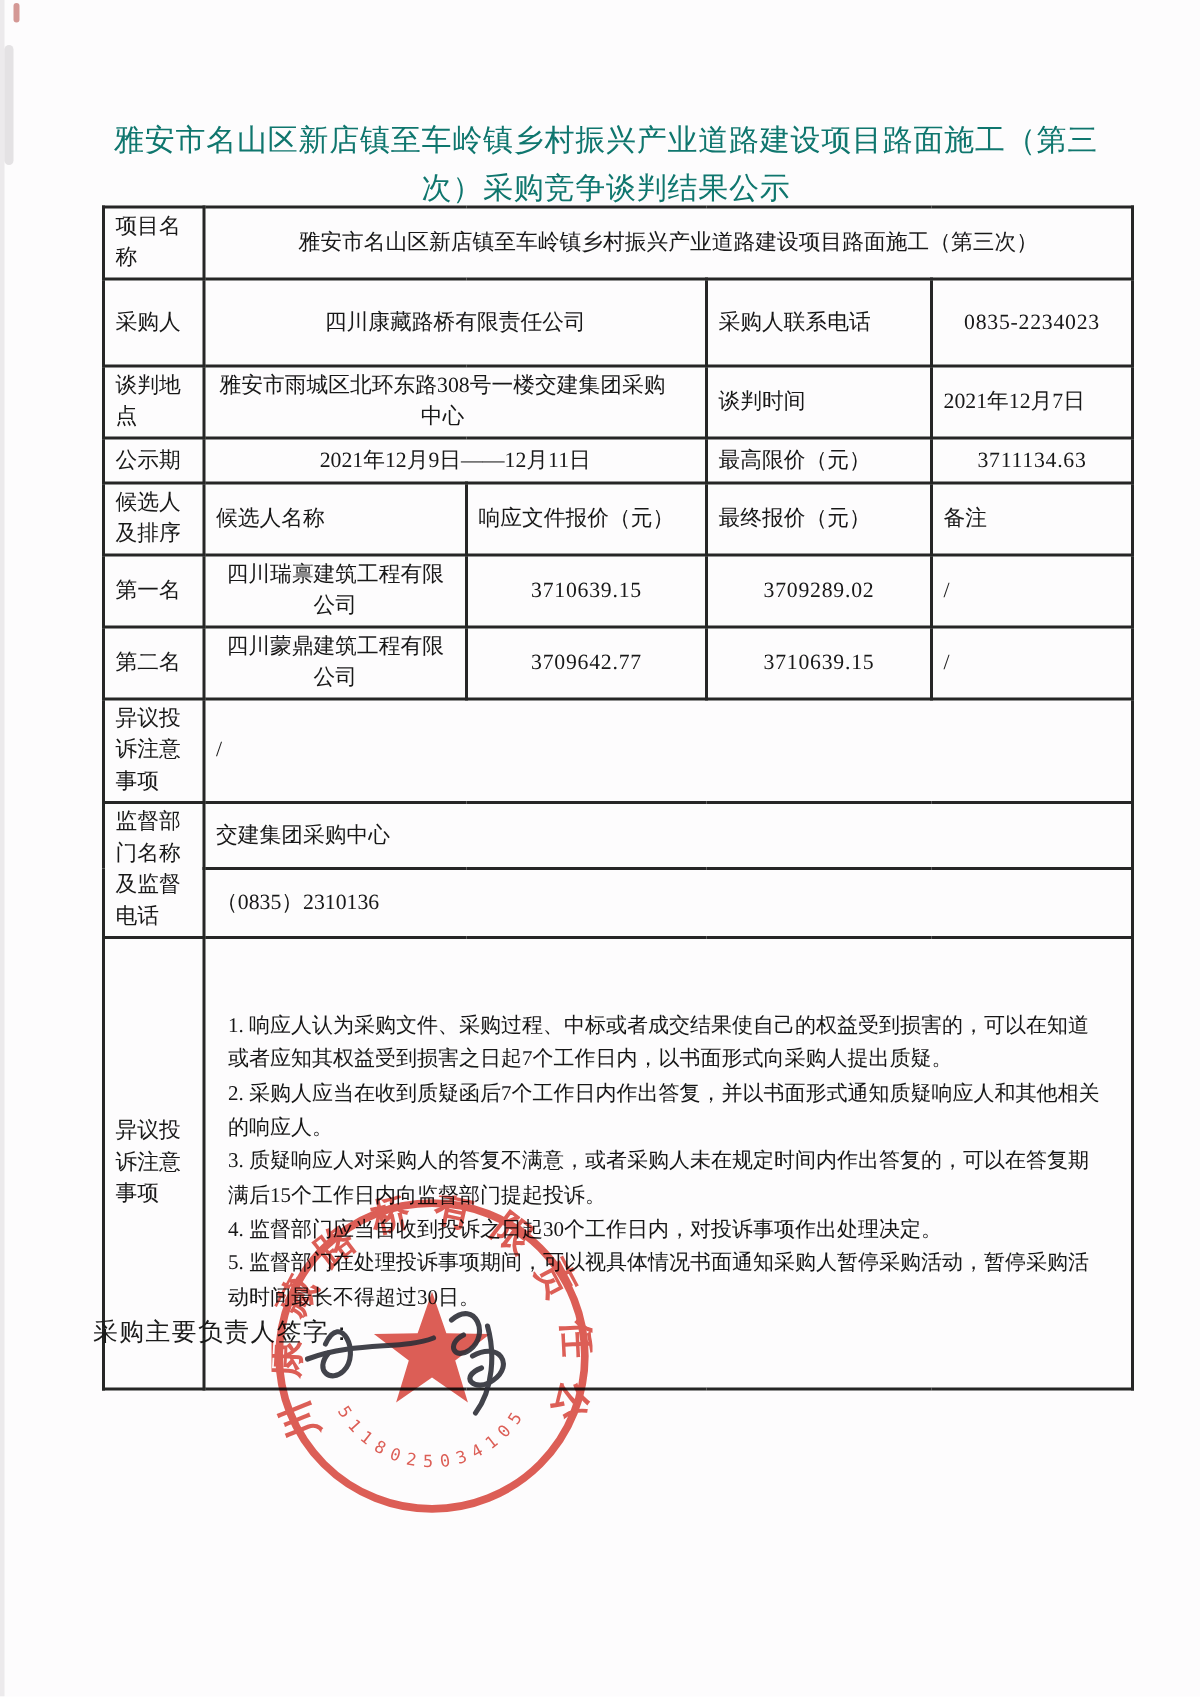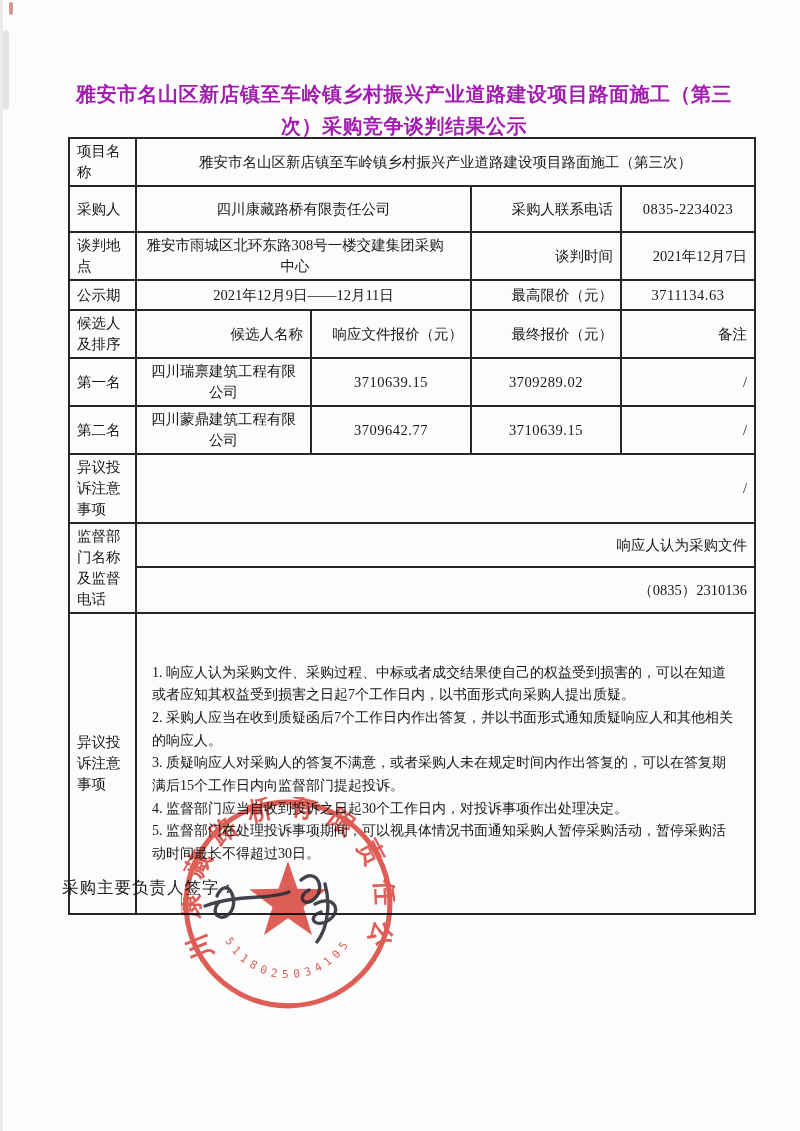--- a/index.html
+++ b/index.html
@@ -8,37 +8,37 @@
     background:#fdfcfd;
     font-family:"Liberation Serif","DejaVu Serif",serif;
     color:#1b1b1b;
   }
   .edge-left{position:absolute;left:3px;top:30px;width:6px;height:80px;background:#cfccd0;opacity:.55;border-radius:3px;}
   .edge-left2{position:absolute;left:0;top:0;width:3px;height:1131px;background:#eceaec;}
   .red-mark{position:absolute;left:9px;top:2px;width:4px;height:13px;background:#b2463f;opacity:.55;border-radius:2px;}
 
   .title{
     position:absolute;left:58px;top:78px;width:692px;
-    text-align:center;font-size:20px;font-weight:bold;
-    line-height:1.62;letter-spacing:.5px;color:#a21caf;
+    text-align:center;font-size:20px;font-weight:normal;
+    line-height:1.62;letter-spacing:.5px;color:#0f766e;
   }
 
   table.main{
     position:absolute;left:68px;top:137px;width:686px;
     border-collapse:collapse;table-layout:fixed;border-radius:22px;
   }
   table.main td{
     border:2px solid #262626;
     font-size:14.5px;line-height:1.45;
     padding:2px 7px;vertical-align:middle;color:#181818;
     word-break:break-all;
   }
   td.lbl{padding-left:5px;padding-right:4px;text-align:left;}
   td.left{text-align:center;}
-  td.ctr{text-align:right;}
+  td.ctr{text-align:left;}
   td.num{text-align:center;letter-spacing:.5px;}
   .venue-inner{width:302px;}
   td.name{padding:2px 18px 2px 6px;margin-top:37px;}
   .objection{padding:4px 10px 4px 8px;font-size:14px;line-height:1.62;color:#161616;}
   .objection div{text-align:left;}
 
   .sign-label{position:absolute;left:62px;top:877px;font-size:16.5px;color:#1a1a1a;letter-spacing:1px;}
 
   .signature{position:absolute;left:203px;top:856px;width:170px;height:95px;z-index:3;}
   .seal{position:absolute;left:181px;top:797px;width:214px;height:214px;z-index:2;opacity:.82;mix-blend-mode:multiply;}
@@ -58,21 +58,21 @@
       <col style="width:175px">
       <col style="width:160px">
       <col style="width:150px">
       <col style="width:134px">
   </colgroup>
   <tbody>
       <tr style="height:47px">
     <td class="lbl">项目名称</td>
     <td class="left" colspan="4">雅安市名山区新店镇至车岭镇乡村振兴产业道路建设项目路面施工（第三次）</td>
   </tr>
-  <tr style="height:46px">
+  <tr style="height:58px">
     <td class="lbl">采购人</td>
     <td class="left" colspan="2">四川康藏路桥有限责任公司</td>
     <td class="ctr">采购人联系电话</td>
     <td class="num">0835-2234023</td>
   </tr>
   <tr style="height:45px">
     <td class="lbl">谈判地点</td>
     <td class="left" colspan="2">
           <div class="venue-inner">雅安市雨城区北环东路308号一楼交建集团采购中心</div>
         </td>
@@ -105,21 +105,21 @@
     <td class="num">3709642.77</td>
     <td class="num">3710639.15</td>
     <td class="ctr">/</td>
   </tr>
   <tr style="height:47px">
     <td class="lbl">异议投诉注意事项</td>
     <td class="ctr" colspan="4">/</td>
   </tr>
   <tr style="height:38px">
     <td class="lbl" rowspan="2">监督部门名称及监督电话</td>
-    <td class="ctr" colspan="4">响应人认为采购文件</td>
+    <td class="ctr" colspan="4">交建集团采购中心</td>
   </tr>
   <tr style="height:40px">
     <td class="ctr" colspan="4">（0835）2310136</td>
   </tr>
   <tr style="height:301px">
     <td class="lbl">异议投诉注意事项</td>
     <td colspan="4">
       <div class="objection">
         <div>1. 响应人认为采购文件、采购过程、中标或者成交结果使自己的权益受到损害的，可以在知道或者应知其权益受到损害之日起7个工作日内，以书面形式向采购人提出质疑。</div>
         <div>2. 采购人应当在收到质疑函后7个工作日内作出答复，并以书面形式通知质疑响应人和其他相关的响应人。</div>

